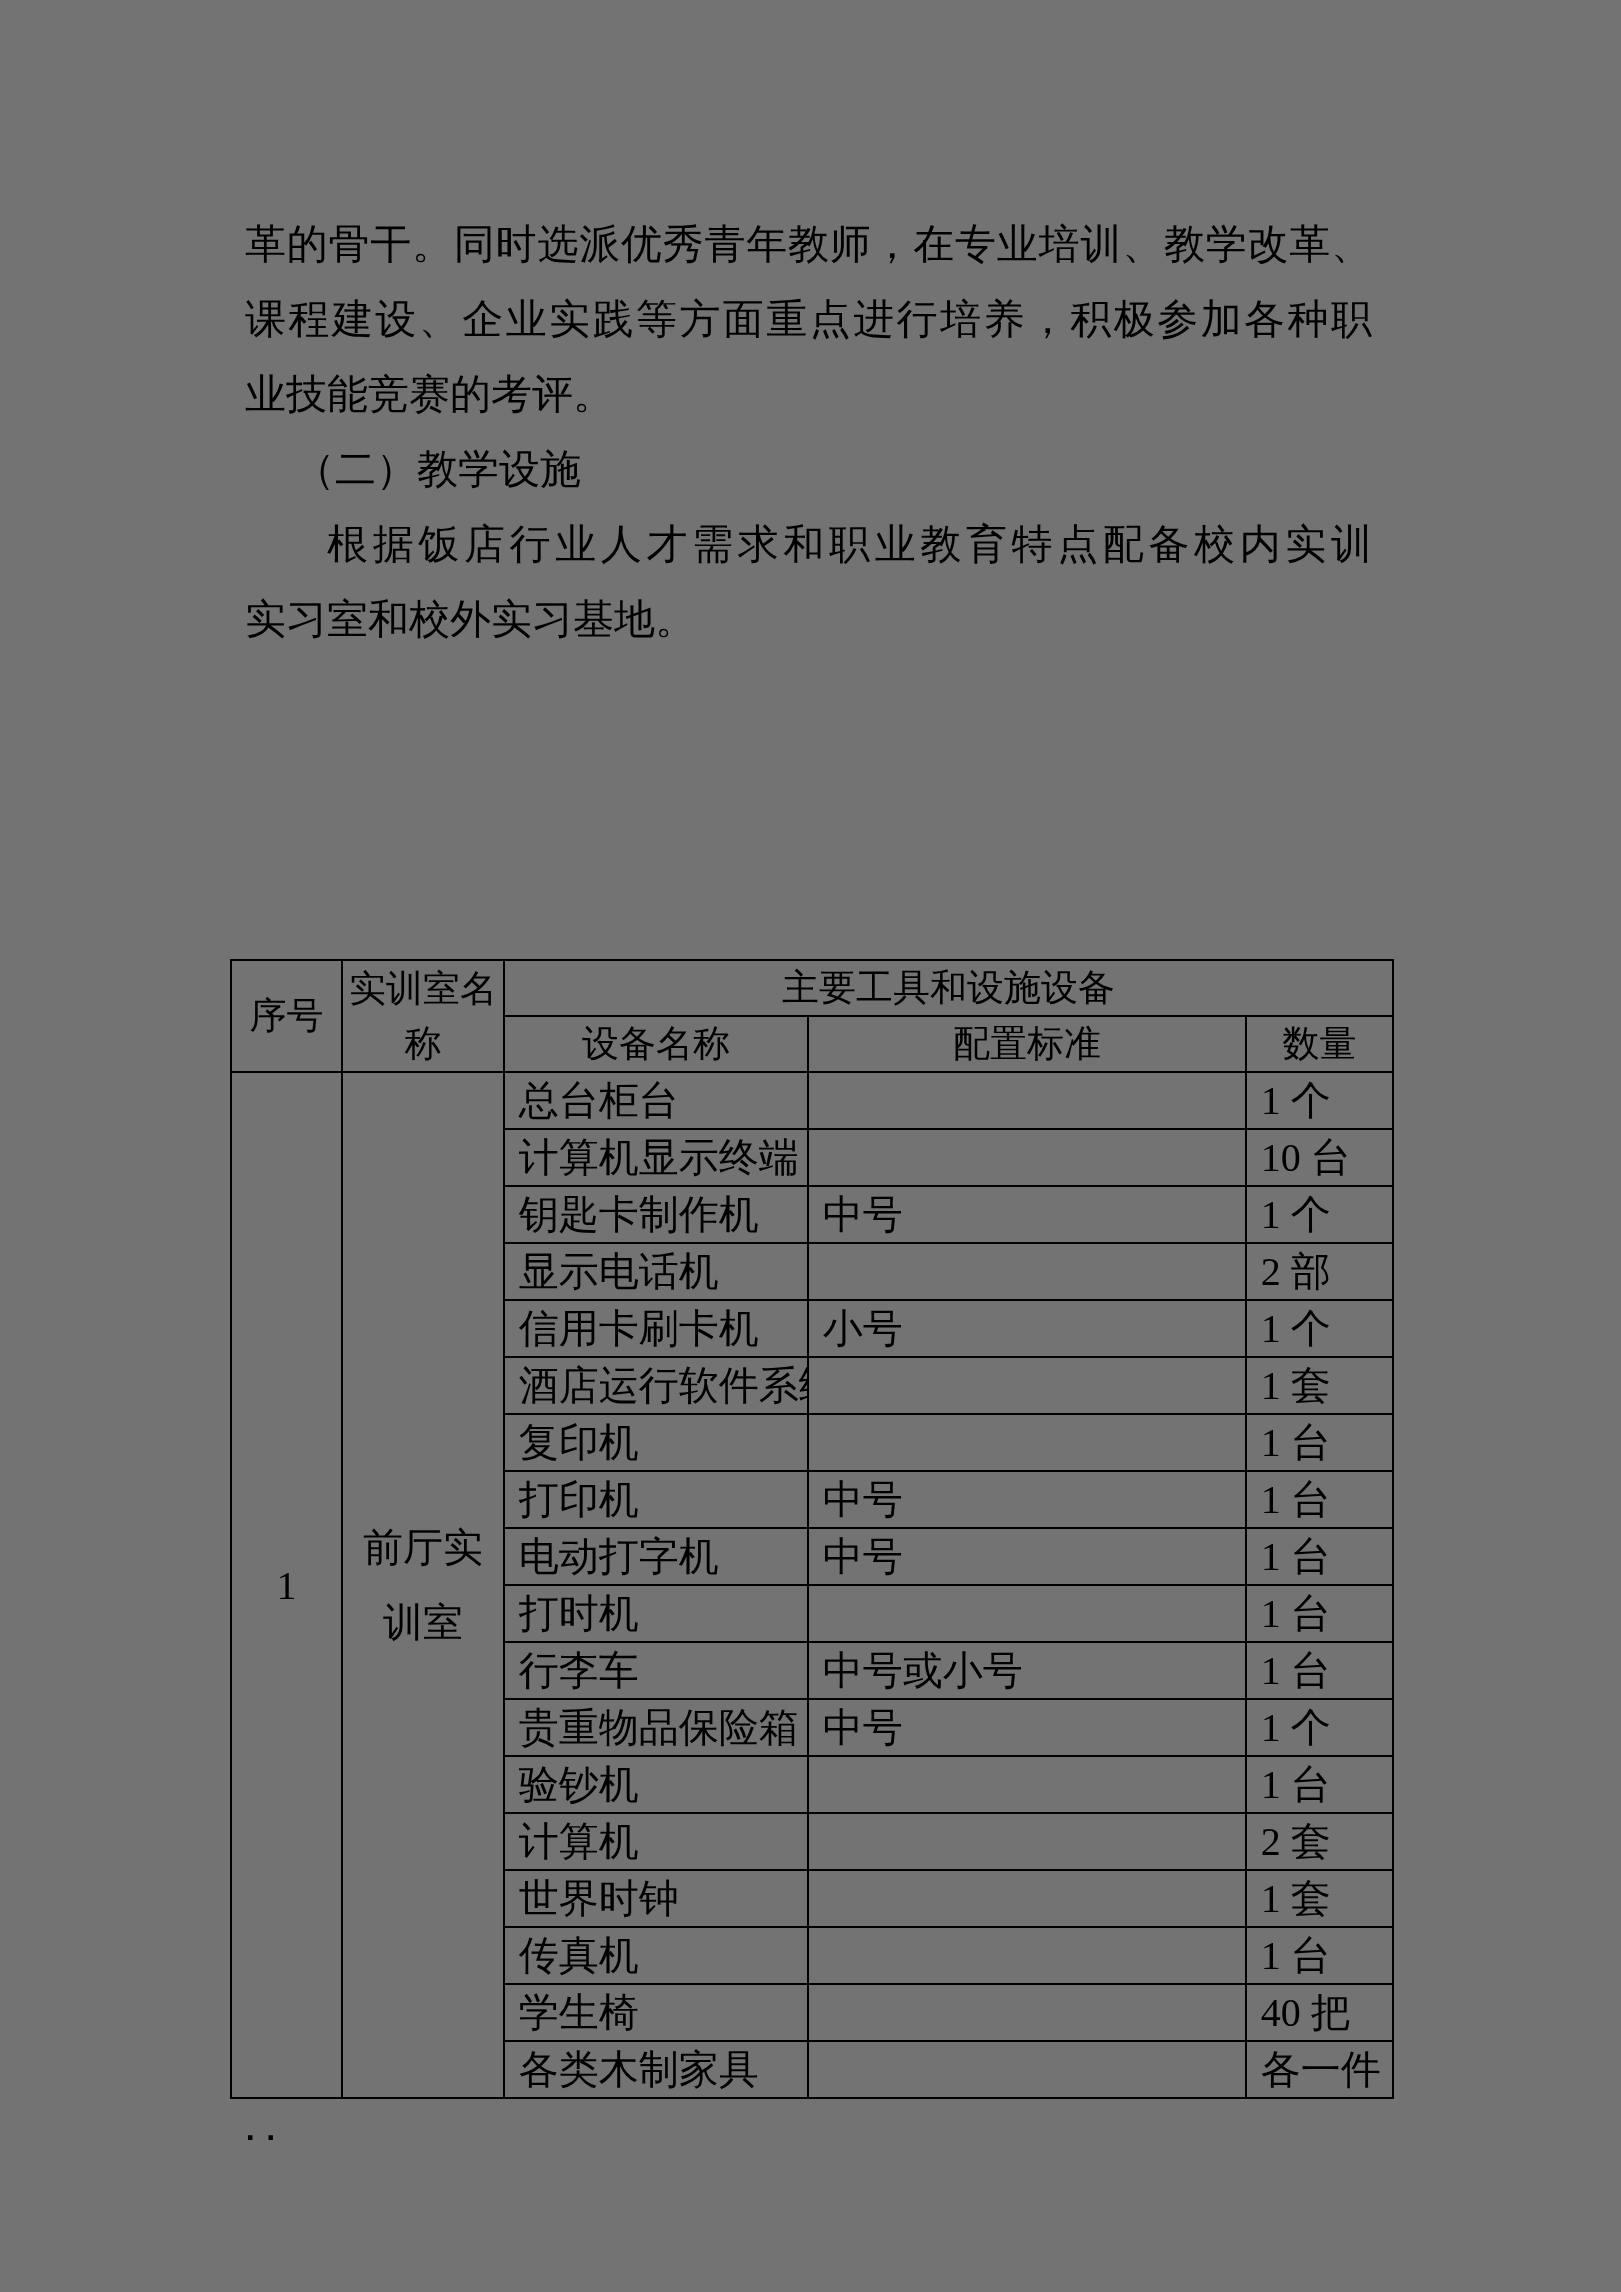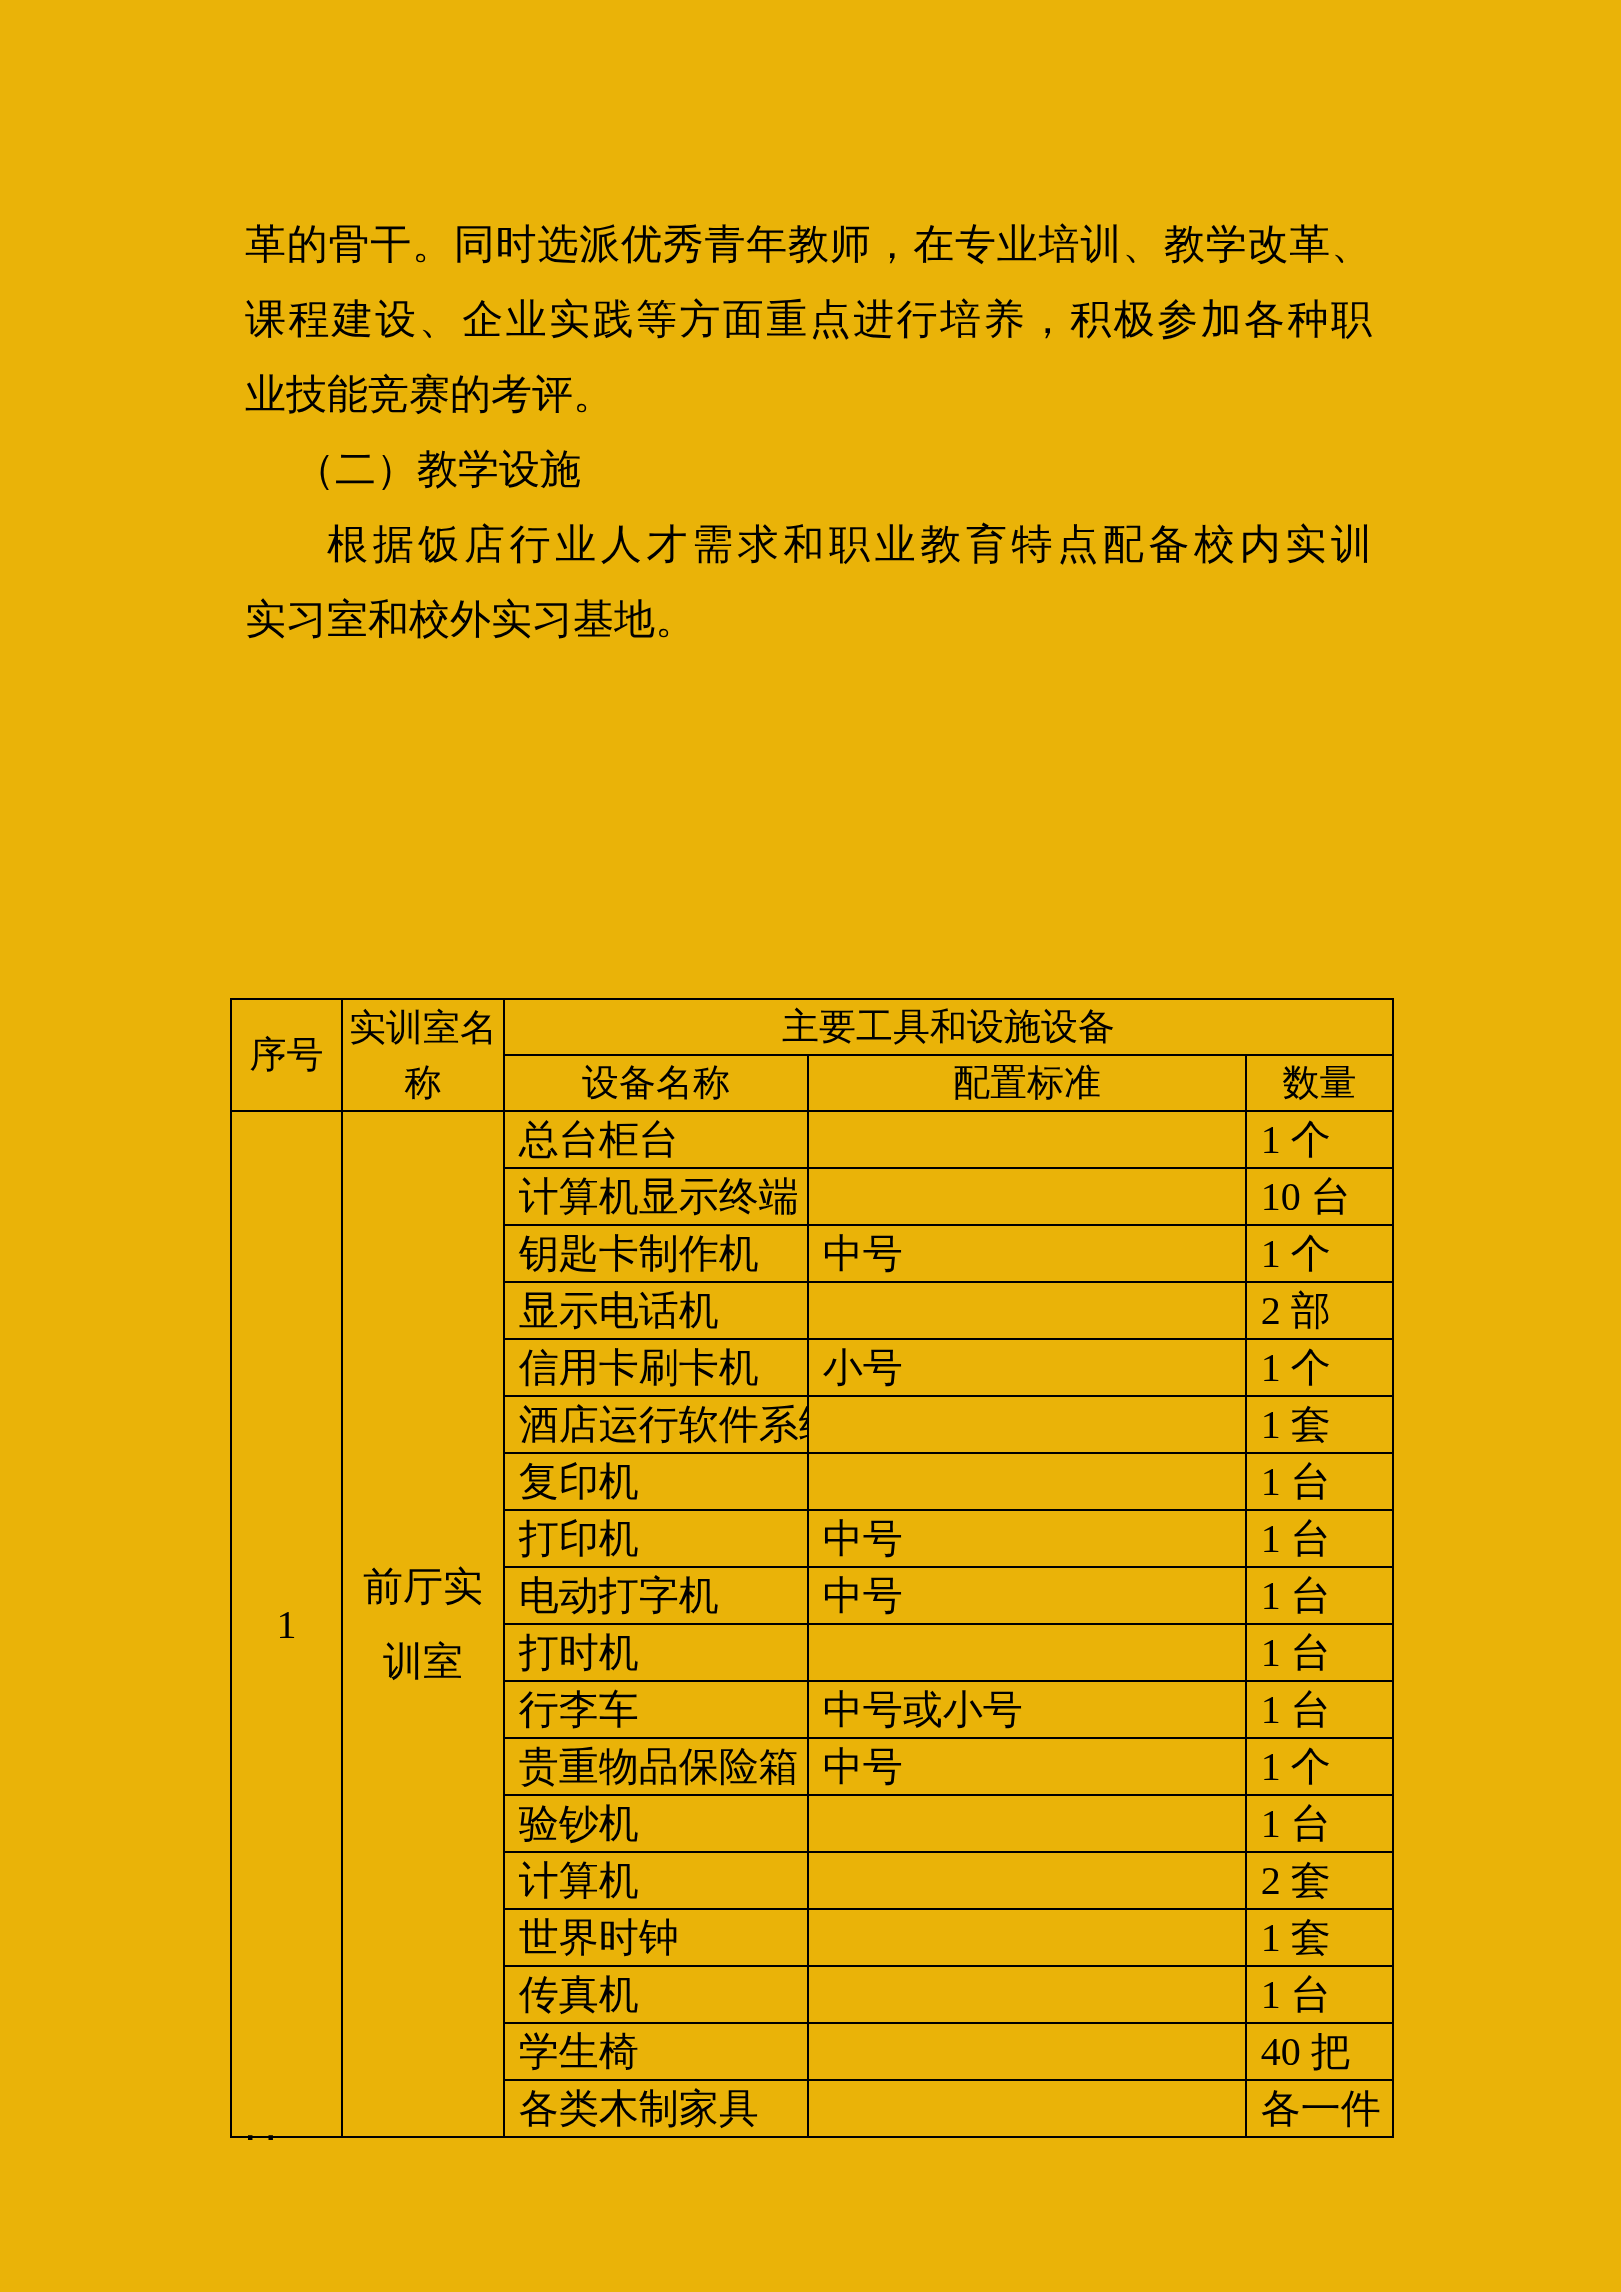--- a/index.html
+++ b/index.html
@@ -4,21 +4,21 @@
 <style>
   html, body {
     margin: 0;
     padding: 0;
     background: #ffffff;
   }
   .page {
     position: relative;
     width: 1621px;
     height: 2293px;
-    background: #eab308;
+    background: #737373;
     color: #000000;
     font-family: "Liberation Serif", serif;
     overflow: hidden;
   }
   
   .body-text {
     position: absolute;
     left: 245px;
     top: 207px;
     width: 1127px;
@@ -34,21 +34,21 @@
     text-align-last: justify;
   }
   .ind2     { text-indent: 82px; }
   .ind-head { text-indent: 49px; }
   .ind-num  { text-indent: 86px; }
   .bold     { font-weight: bold; }
   
   table.equip {
     position: absolute;
     left: 230px;
-    top: 998px;
+    top: 959px;
     width: 1161px;
     border-collapse: collapse;
     table-layout: fixed;
     border-radius: 19px;
   }
   .equip th, .equip td {
     border: 2px solid #000000;
     font-weight: normal;
     overflow: hidden;
     word-break: break-all;

